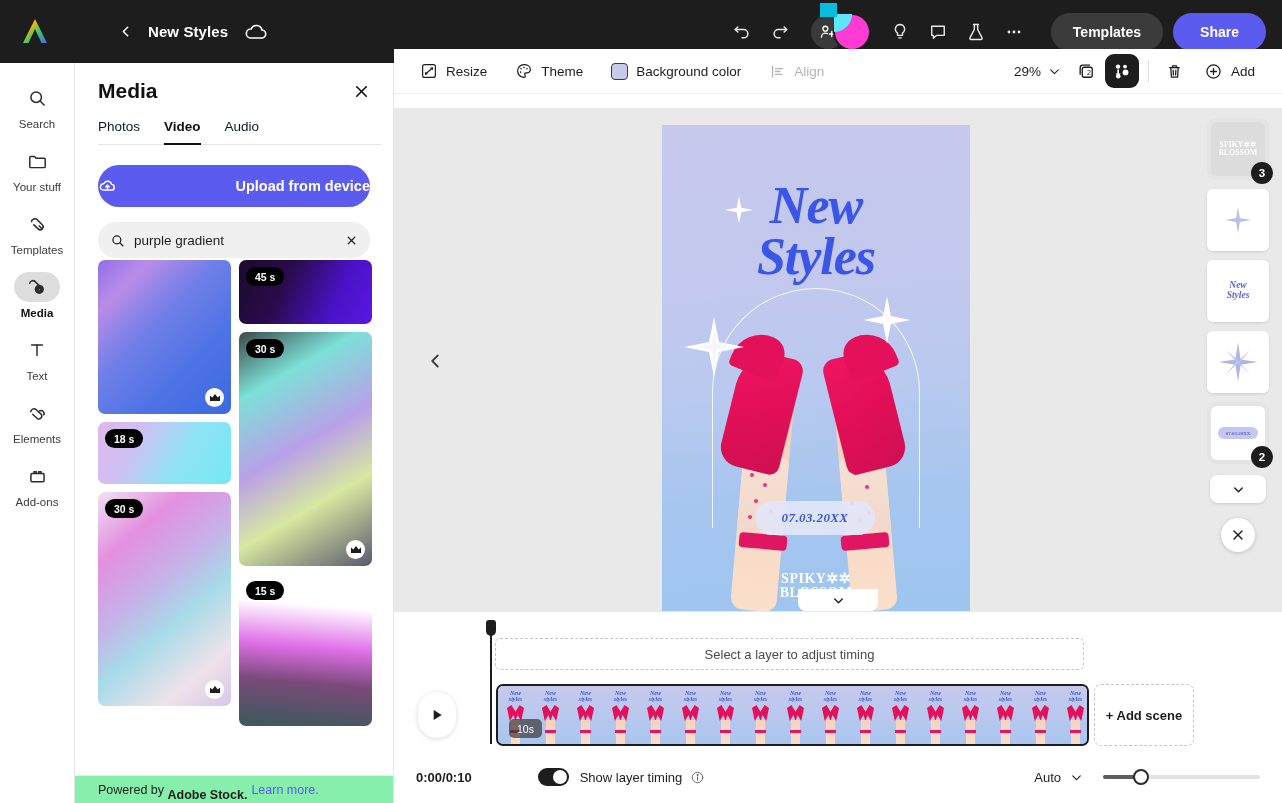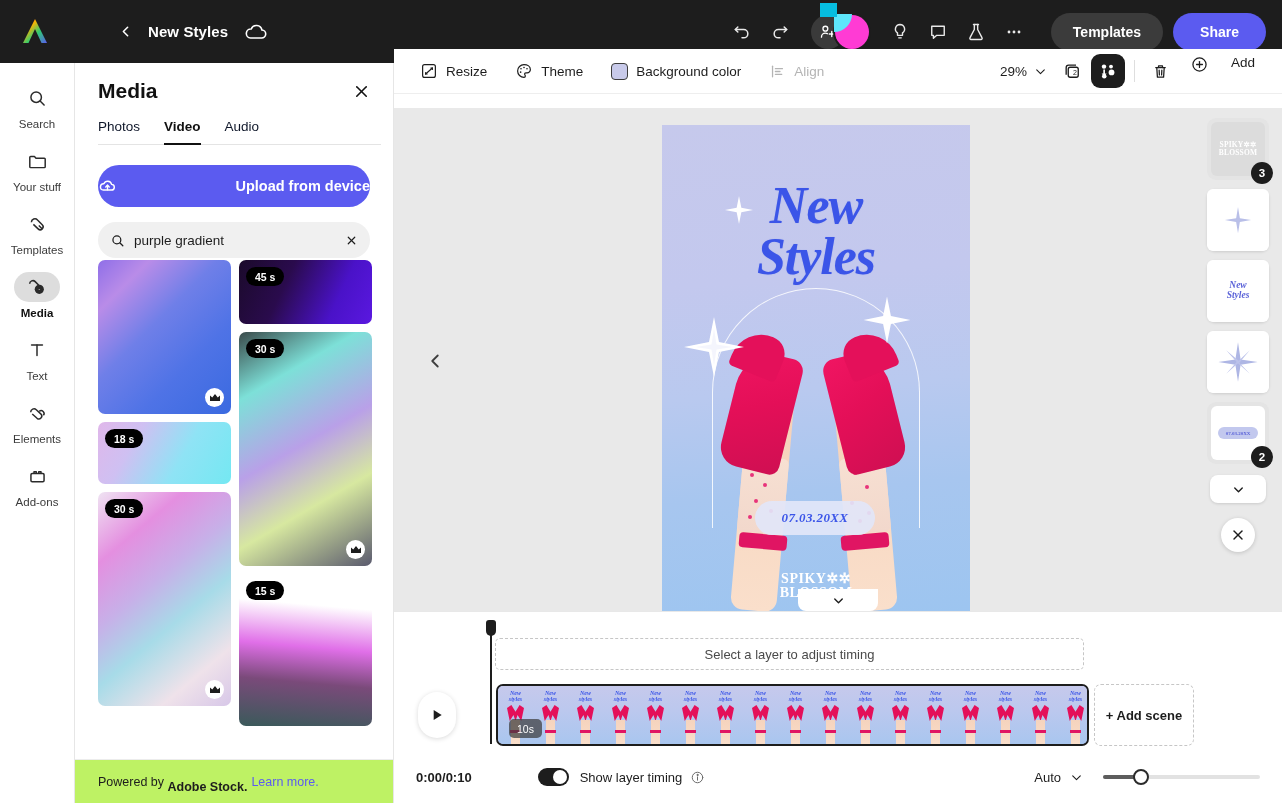--- a/index.html
+++ b/index.html
@@ -146,22 +146,22 @@
     position: absolute; left: 7px; top: 7px; height: 19px; padding: 0 9px;
     background: #000; color: #fff; font-size: 10.5px; border-radius: 10px;
     display: flex; align-items: center; font-weight: 600;
   }
   .crown {
     position: absolute; right: 7px; bottom: 7px; width: 19px; height: 19px;
     background: #fff; border-radius: 50%;
     display: flex; align-items: center; justify-content: center;
   }
   .panel-foot {
-    position: absolute; left: 0; bottom: 0; width: 319px; height: 44px;
-    background: #bef264; border-top: 1px solid #ececec;
+    position: absolute; left: 0; bottom: 0; width: 319px; height: 28px;
+    background: #86efac; border-top: 1px solid #ececec;
     display: flex; align-items: center; padding-left: 23px;
     font-size: 12.5px; color: #1d1d1d;
   }
   .panel-foot b { font-weight: 700; margin-top: 10px; }
   .panel-foot a { color: #5b5bf0; text-decoration: none; margin-left: 4px; }
 
   
   .ctool {
     position: absolute; left: 394px; top: 49px; width: 888px; height: 45px;
     background: #fff; display: flex; align-items: center; padding: 0 17px;
@@ -184,21 +184,21 @@
     display: flex; align-items: center; gap: 7px; height: 30px; padding: 0 6px 0 10px;
     border-radius: 6px; cursor: pointer; font-size: 13.5px; color: #1d1d1d;
   }
   .ic-btn {
     width: 34px; height: 34px; border-radius: 8px; cursor: pointer;
     display: flex; align-items: center; justify-content: center; color: #1d1d1d;
   }
   .ic-btn.sel { background: #1d1d1d; color: #fff; border-radius: 9px; }
   .divider { width: 1px; height: 22px; background: #dedede; margin: 0 7px; }
   .add-btn {
-    display: flex; gap: 22px; height: 32px; padding: 0 10px;
+    display: flex; align-items: center; gap: 8px; height: 32px; padding: 0 10px;
     border-radius: 7px; cursor: pointer; font-size: 13.5px; color: #1d1d1d;
   }
 
   
   .stage {
     position: absolute; left: 394px; top: 108px; width: 888px; height: 503px;
     background: #e9e9e9; overflow: hidden;
   }
   .canvas-prev-arrow {
     position: absolute; left: 20px; top: 232px; width: 42px; height: 42px;

